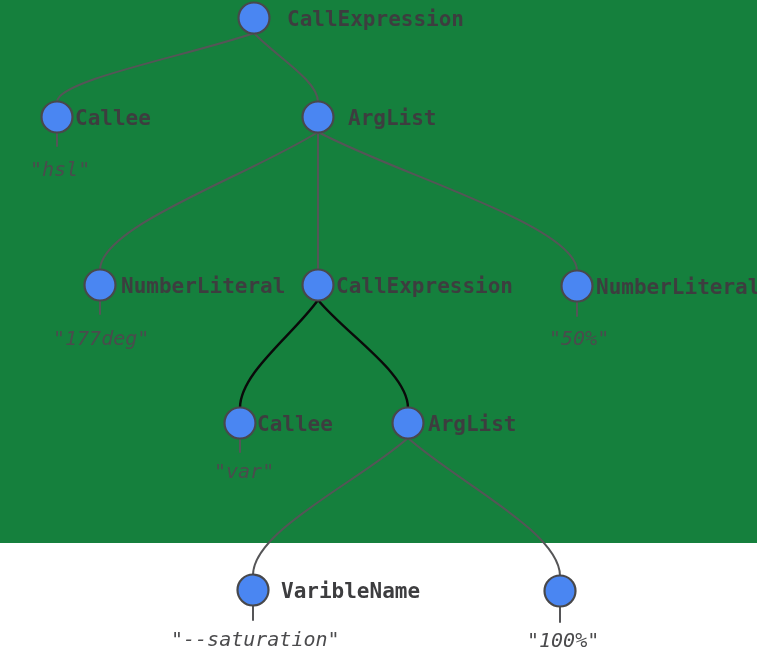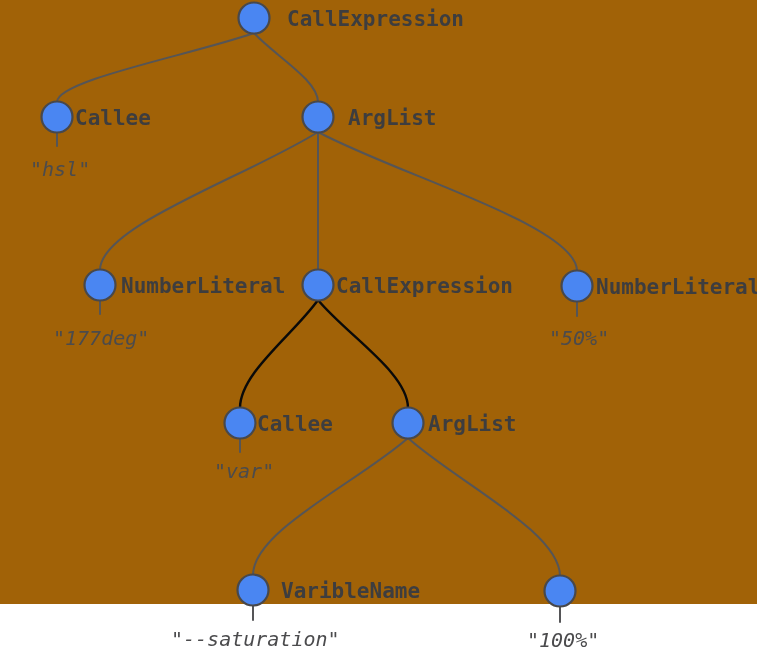--- a/index.html
+++ b/index.html
@@ -7,22 +7,22 @@
     padding: 0;
     background: #ffffff;
     width: 757px;
     height: 657px;
     overflow: hidden;
     font-family: "DejaVu Sans Mono", monospace;
   }
   .stage {
     position: relative;
     width: 757px;
-    height: 604px;
-    background: #a16207;
+    height: 543px;
+    background: #15803d;
   }
   svg { display: block; }
   .edge {
     fill: none;
     stroke: #555557;
     stroke-width: 2;
     stroke-linecap: round;
   }
   .edge.dark {
     stroke: #0a0a0a;

